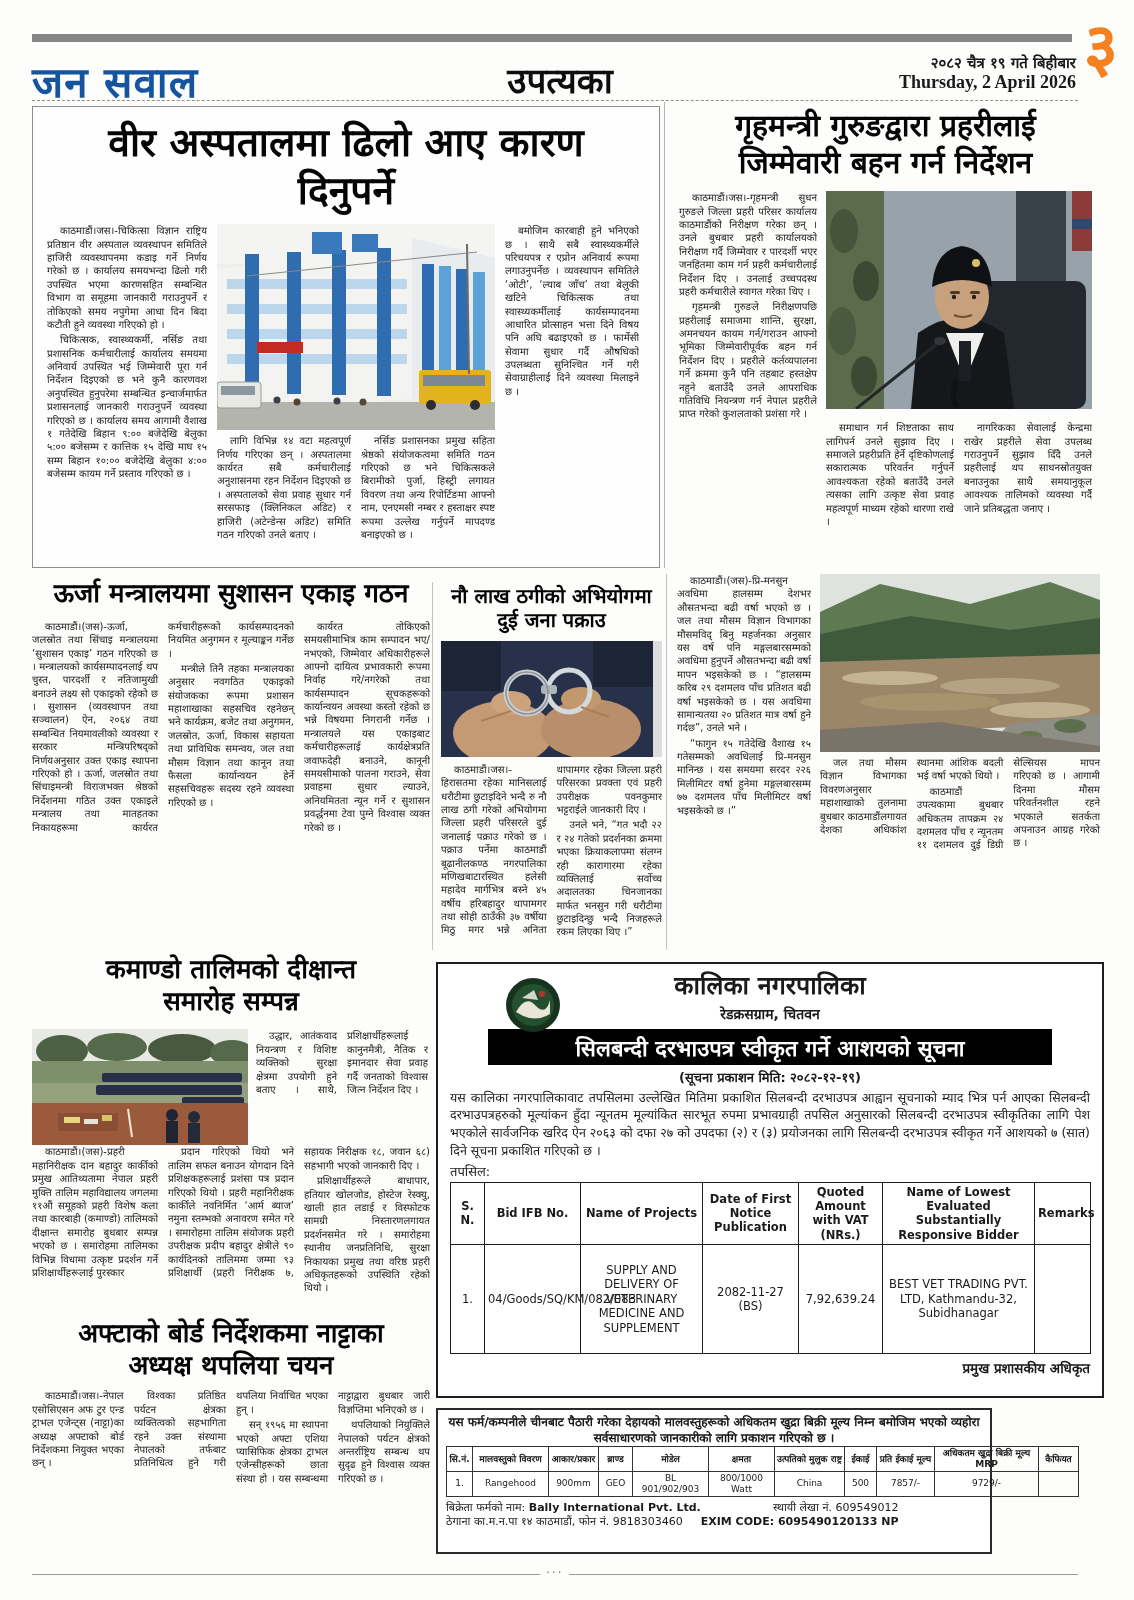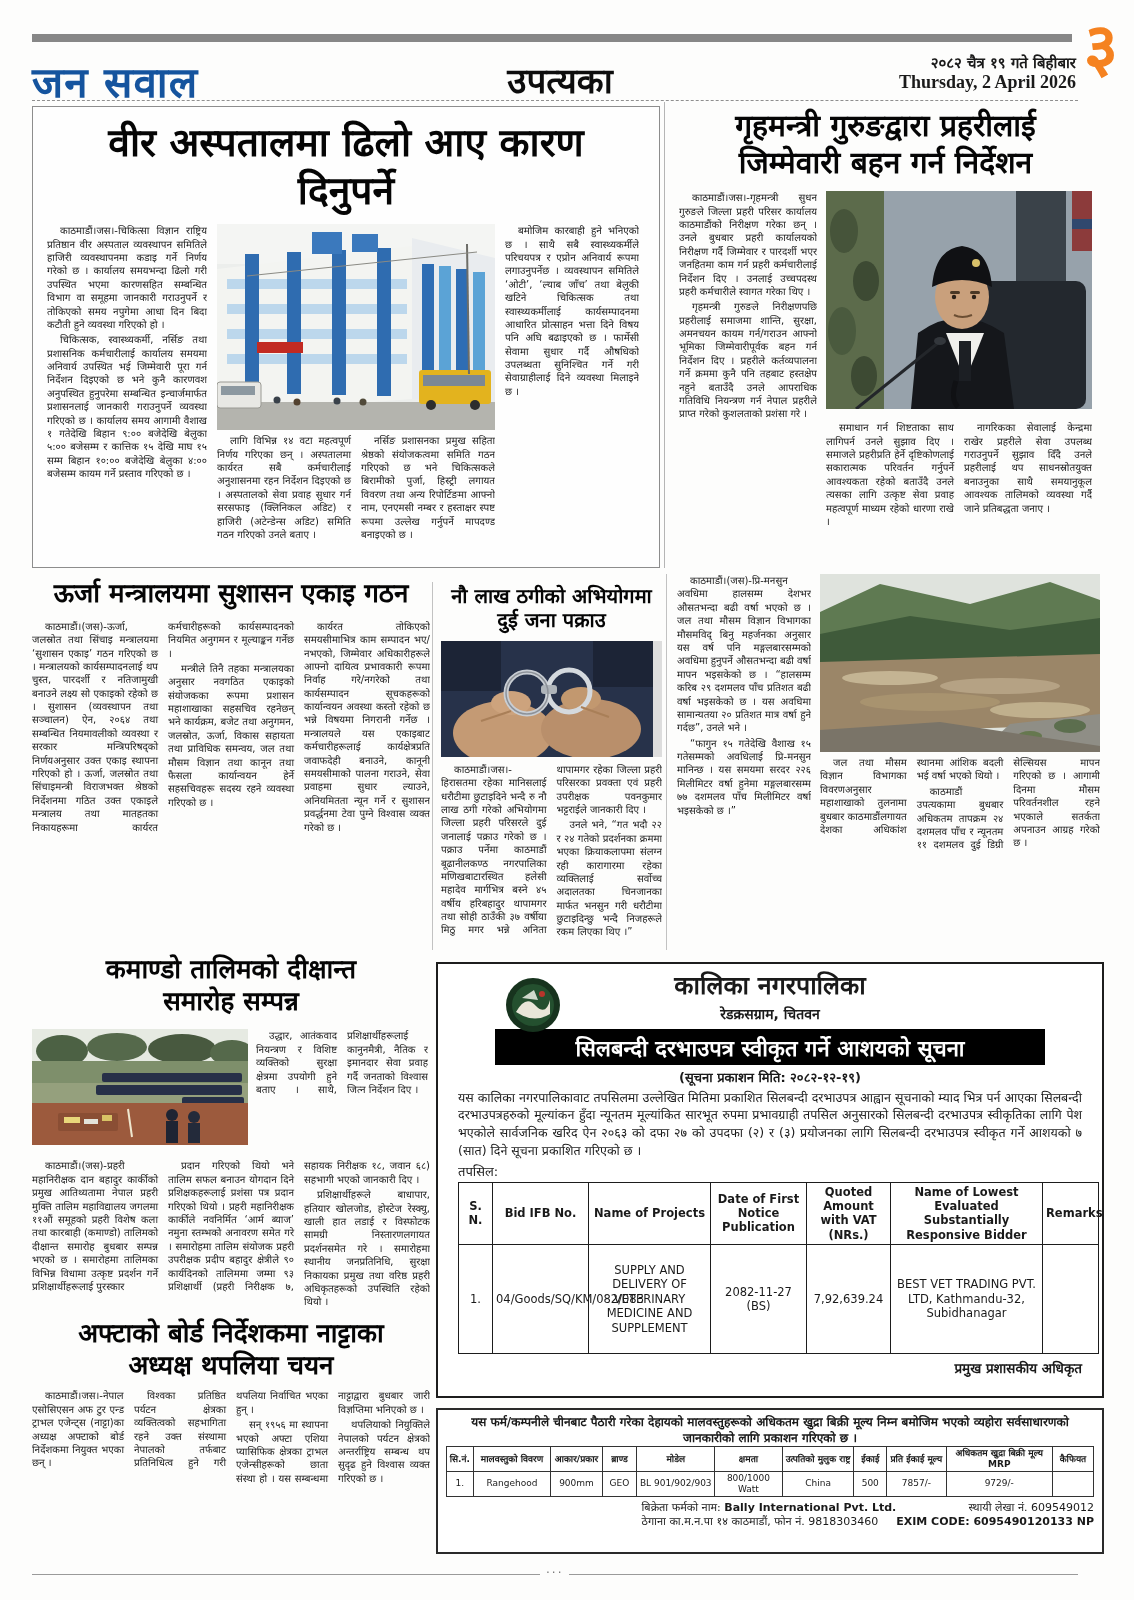--- a/index.html
+++ b/index.html
@@ -52,47 +52,47 @@
   .a5 .headline{font-size:26px;margin:0 20px 8px 20px;}
   .a5-body{display:flex;gap:9px;}
   .a5-col1{width:134px;height:298px;}
   .a5-right{width:280px;}
   .a5-lowtext{height:116px;margin-top:4px;}
   
   .a6{position:absolute;left:32px;top:954px;width:398px;height:356px;}
   .a6 .headline{font-size:26px;margin:0 40px 12px 40px;}
   .a6-row{display:flex;gap:8px;}
   .a6-side{width:172px;height:116px;}
-  .a6-bottom{height:152px;margin-top:14px;}
+  .a6-bottom{height:152px;margin-top:0;}
   
   .a7{position:absolute;left:32px;top:1318px;width:398px;height:232px;}
   .a7 .headline{font-size:26px;margin:0 30px 8px 30px;}
   .a7-body{height:158px;}
   
-  .notice{position:absolute;left:436px;top:962px;width:668px;height:436px;border:2px solid #1d1d1d;box-sizing:border-box;padding:6px 20px;background:#fff;}
+  .notice{position:absolute;left:436px;top:962px;width:668px;height:436px;border:2px solid #1d1d1d;box-sizing:border-box;padding:6px 12px;background:#fff;}
   .notice-logo{position:absolute;left:66px;top:12px;}
   .n-muni{text-align:center;font-size:25px;font-weight:bold;line-height:1.3;}
   .n-office{text-align:center;font-size:25px;font-weight:bold;line-height:1.25;}
   .n-addr{text-align:center;font-size:14px;font-weight:bold;margin-top:1px;}
   .n-bar{margin:6px auto 3px auto;width:88%;background:#000;color:#fff;text-align:center;font-size:22px;font-weight:bold;padding:3px 0;}
   .n-date{text-align:center;font-size:13px;font-weight:bold;margin:1px 0 3px 0;}
   .n-body{font-size:12.5px;line-height:1.42;text-align:justify;font-weight:500;}
   .n-tapasil{font-size:13px;font-weight:normal;margin:2px 0;}
   table.n-table{width:100%;border-collapse:collapse;table-layout:fixed;}
   table.n-table th,table.n-table td{border:1.5px solid #1d1d1d;font-size:11.5px;padding:2px 3px;text-align:center;vertical-align:middle;line-height:1.25;}
   table.n-table th{font-weight:bold;}
   table.n-table td{height:104px;}
   .n-sign{text-align:right;font-size:13.5px;font-weight:bold;margin-top:5px;}
   
-  .ad{position:absolute;left:436px;top:1408px;width:668px;height:146px;border:2px solid #2a2a2a;box-sizing:border-box;padding:4px 8px;background:#fff;}
+  .ad{position:absolute;left:436px;top:1408px;width:556px;height:146px;border:2px solid #2a2a2a;box-sizing:border-box;padding:4px 8px;background:#fff;}
   .ad-intro{font-size:12px;font-weight:bold;text-align:center;line-height:1.35;}
   .ad-tapasil{text-align:center;font-size:12px;font-weight:bold;margin:1px 0;}
   table.ad-table{width:100%;border-collapse:collapse;table-layout:fixed;}
   table.ad-table th,table.ad-table td{border:1px solid #333;font-size:9px;padding:1px 2px;text-align:center;line-height:1.2;}
-  .ad-bottom{display:flex;justify-content:flex-end;margin-top:4px;font-size:11px;line-height:1.35;}
+  .ad-bottom{display:flex;justify-content:flex-start;margin-top:4px;font-size:11px;line-height:1.35;}
   .ad-bottom b{font-weight:bold;}
   
   .footer-line{position:absolute;left:32px;top:1574px;width:1046px;border-top:1.5px solid #9a9a9a;}
   .footer-dots{position:absolute;left:540px;top:1566px;font-size:12px;color:#777;letter-spacing:2px;background:#fdfdfc;padding:0 6px;}
 </style>
 </head>
 <body>
 
 <div class="page">
 

